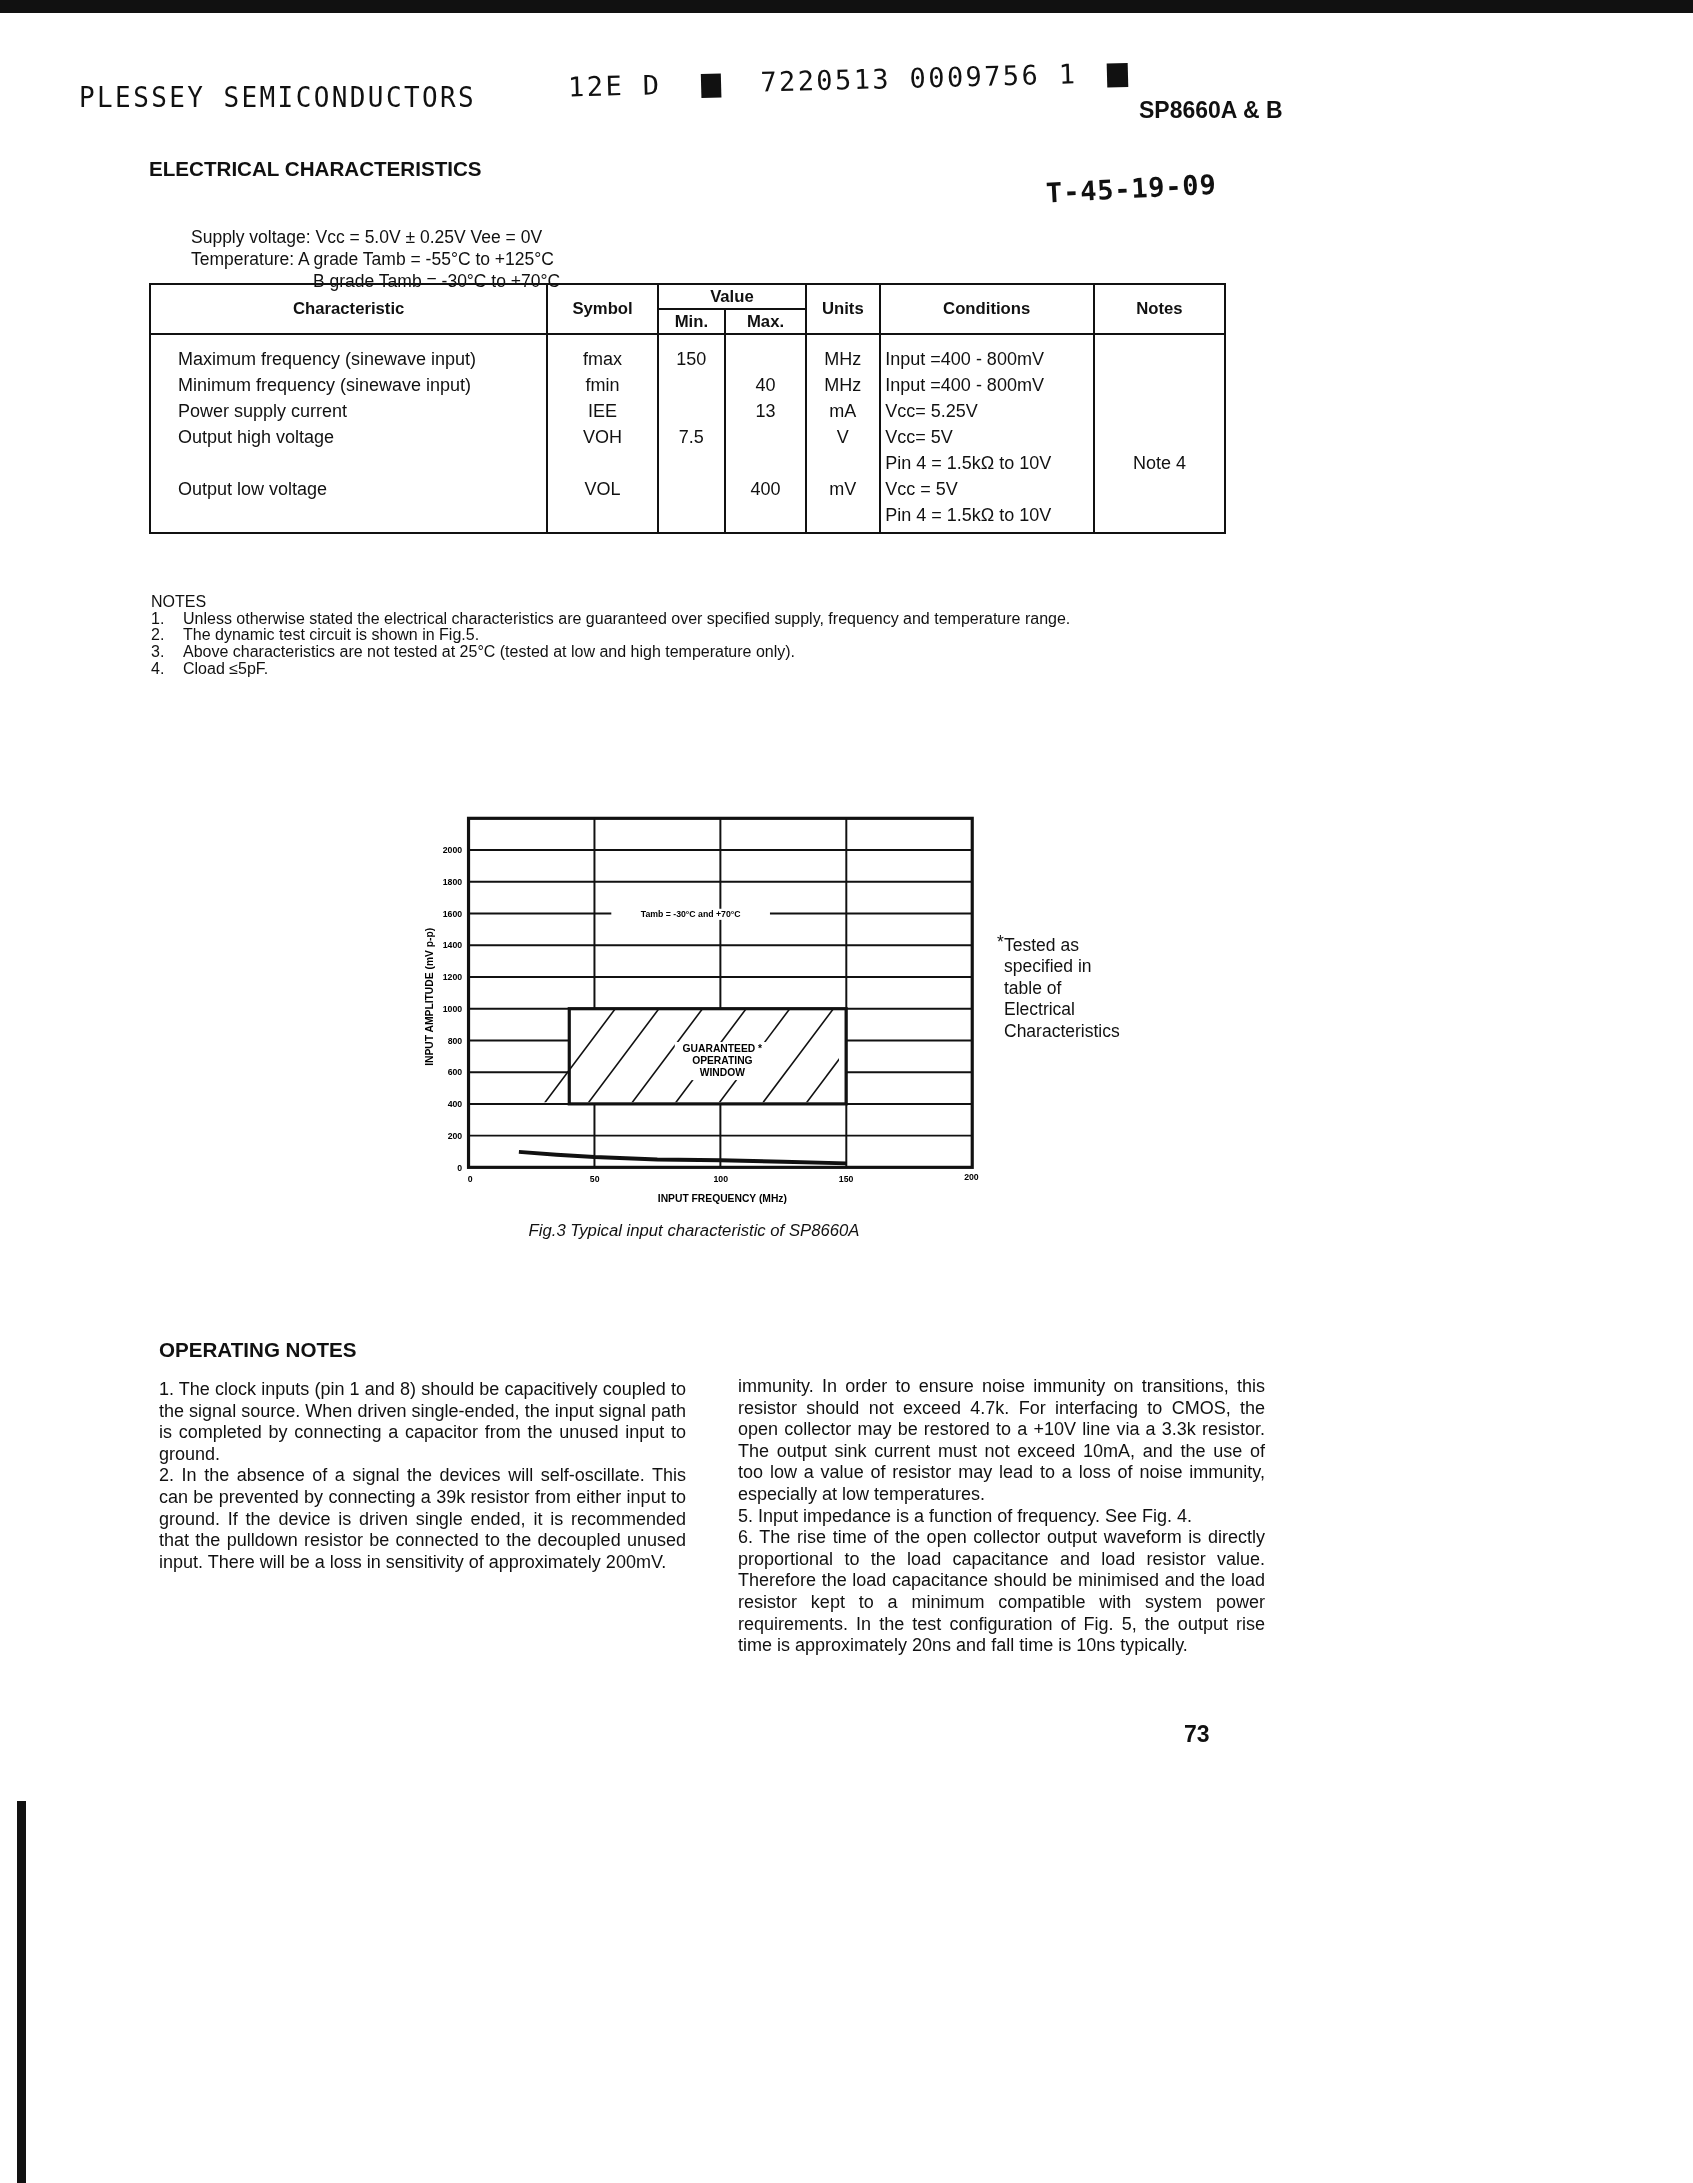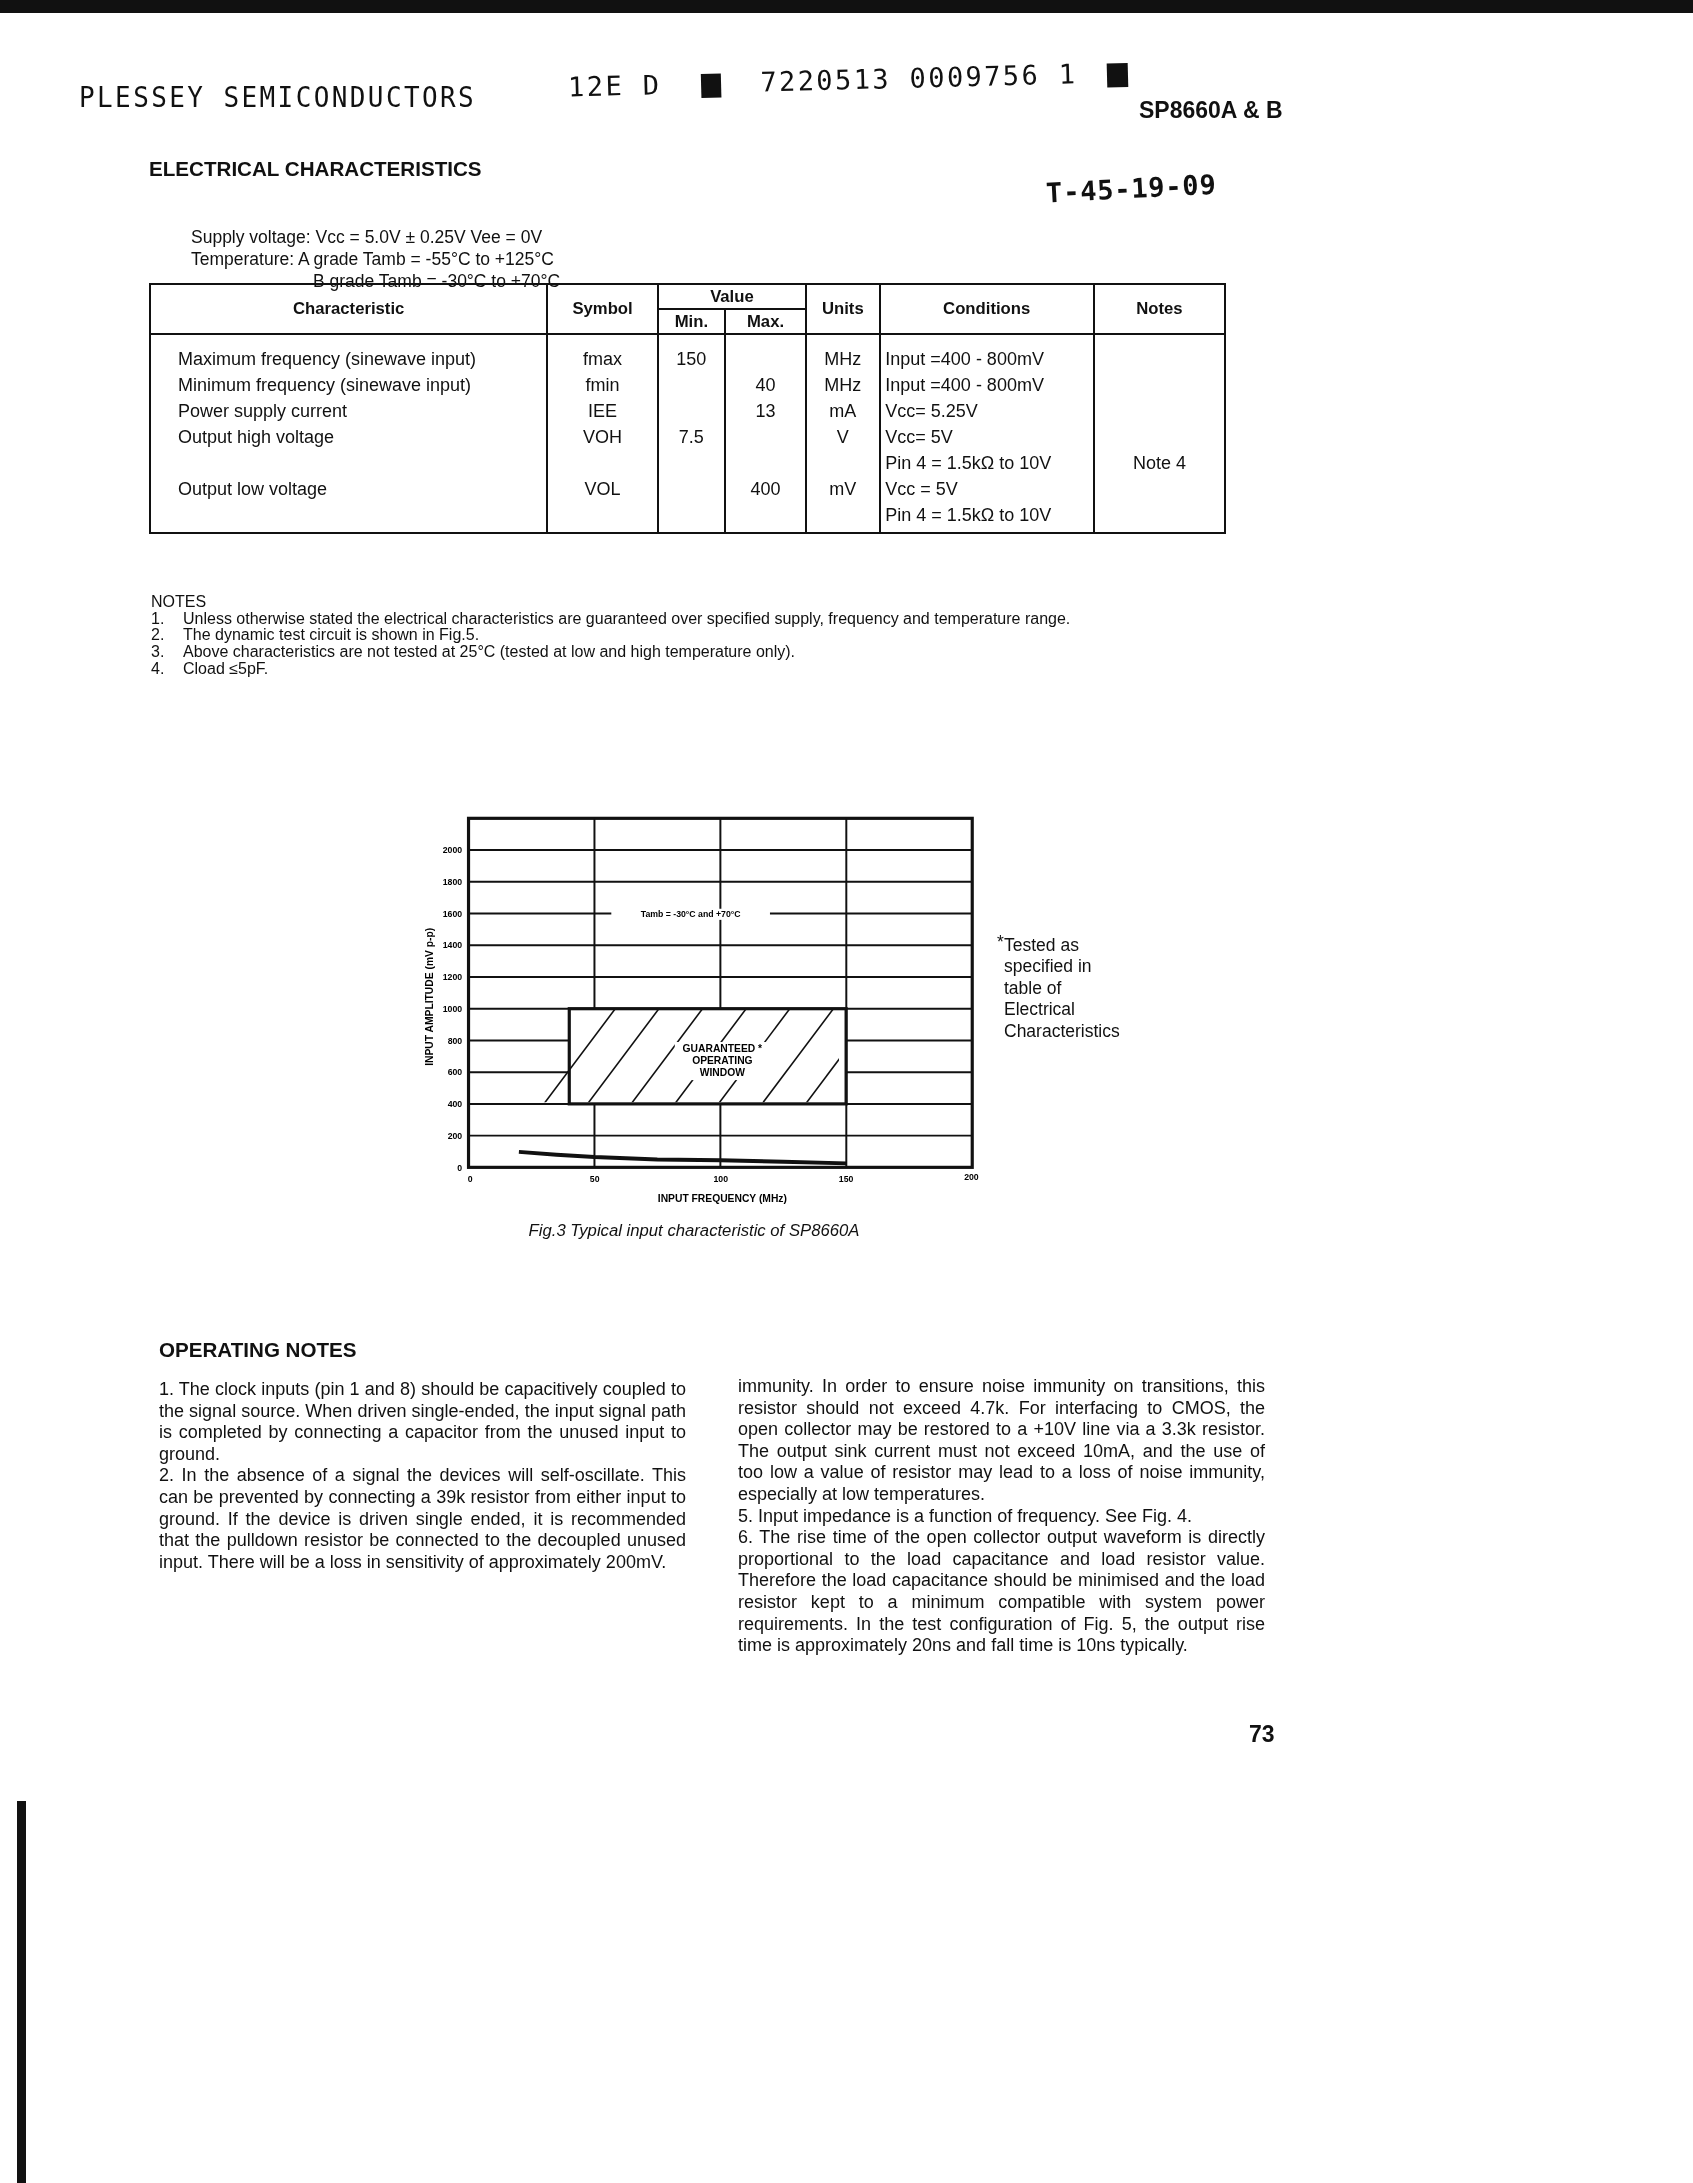--- a/index.html
+++ b/index.html
@@ -31,21 +31,21 @@
   .fig-cap { left:0; top:1221px; width:1610px; text-align:center; font-style:italic; font-size:16.7px; }
   .fig-cap span { position:relative; left:-111px; }
   .tested { left:1004px; top:935px; font-size:17.5px; line-height:21.4px; }
   .tested .star { position:absolute; left:-7.1px; top:-3.2px; }
 
   .op-title { left:159px; top:1338px; font-weight:bold; font-size:20.6px; }
   .col { width:527px; font-size:18px; line-height:21.6px; text-align:justify; }
   .col1 { left:159px; top:1379px; }
   .col2 { left:738px; top:1376px; }
   .col p { margin:0; }
-  .pageno { left:1249px; top:1721px; font-weight:bold; font-size:23px; }
+  .pageno { left:1184px; top:1721px; font-weight:bold; font-size:23px; }
 </style>
 </head>
 <body>
 
 <div class="abs topbar"></div>
 <div class="abs leftbar"></div>
 
 <div class="abs hdr-left">PLESSEY SEMICONDUCTORS</div>
 <div class="abs hdr-code">
   <span>12E D</span>

